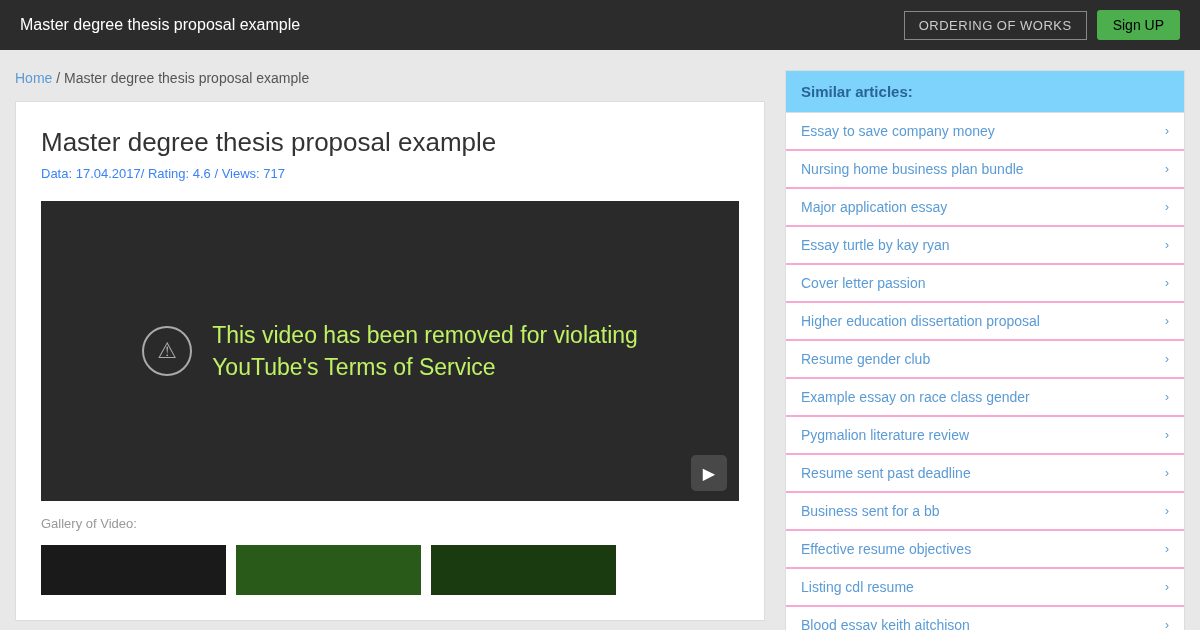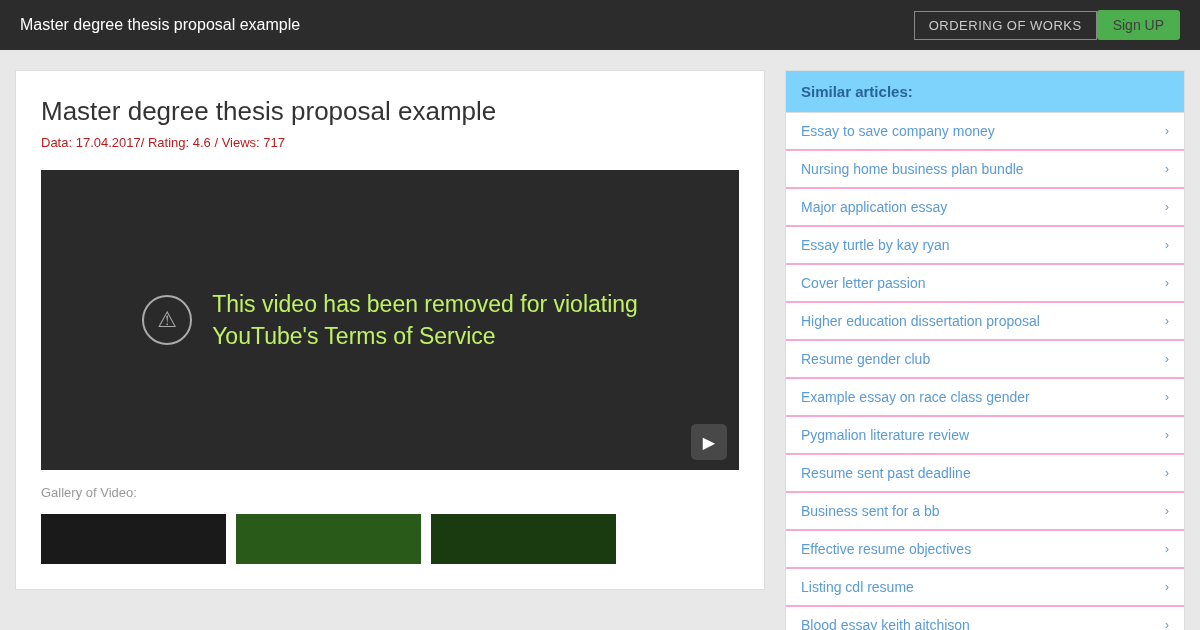--- a/index.html
+++ b/index.html
@@ -14,34 +14,35 @@
       padding: 0 20px;
       height: 50px;
     }
     .header-title {
       color: #fff;
       font-size: 16px;
     }
     .header-actions {
       display: flex;
       align-items: center;
+      gap: 10px;
     }
     .ordering-btn {
       background: transparent;
       border: 1px solid #888;
       color: #ccc;
       padding: 6px 14px;
       font-size: 13px;
       letter-spacing: 0.5px;
       cursor: pointer;
     }
     .signup-btn {
       background: #4cae4c;
       border: none;
-      color: #404040;
+      color: #000000;
       padding: 7px 16px;
       font-size: 14px;
       cursor: pointer;
       border-radius: 3px;
     }
 
     
     .main-wrapper {
       max-width: 1200px;
       margin: 0 auto;
@@ -79,21 +80,21 @@
 
     .article-title {
       font-size: 26px;
       font-weight: normal;
       color: #333;
       margin-bottom: 8px;
     }
 
     .article-meta {
       font-size: 13px;
-      color: #b91c1c;
+      color: #3b82f6;
       margin-bottom: 20px;
     }
 
     
     .video-container {
       width: 100%;
       height: 300px;
       background: #2a2a2a;
       display: flex;
       flex-direction: column;
@@ -213,20 +214,25 @@
   <div class="header-actions">
     <button class="ordering-btn">ORDERING OF WORKS</button>
     <button class="signup-btn">Sign UP</button>
   </div>
 </header>
 
 <div class="main-wrapper">
 
   <div class="left-column">
 
+    <div class="breadcrumb">
+      <a href="#">Home</a>
+      <span> / </span>
+      <span>Master degree thesis proposal example</span>
+    </div>
 
     <div class="content-card">
       <h1 class="article-title">Master degree thesis proposal example</h1>
       <p class="article-meta">Data: 17.04.2017/ Rating: 4.6 / Views: 717</p>
 
       <div class="video-container">
         <div class="video-error">
           <div class="video-error-icon">⚠</div>
           <div class="video-error-text">
             <span>This video has been removed for violating</span><br>

